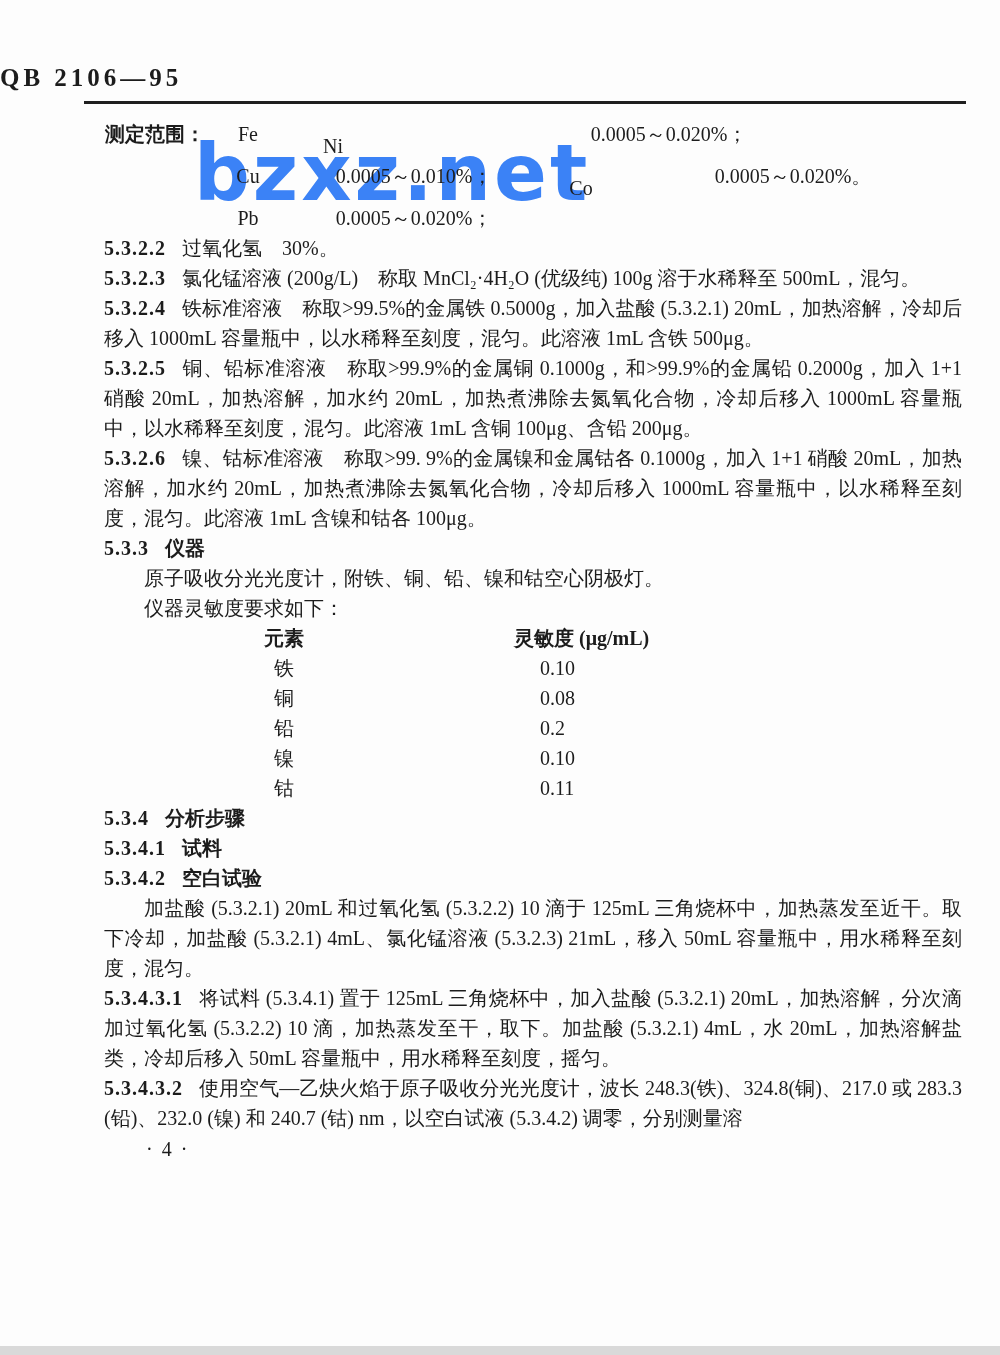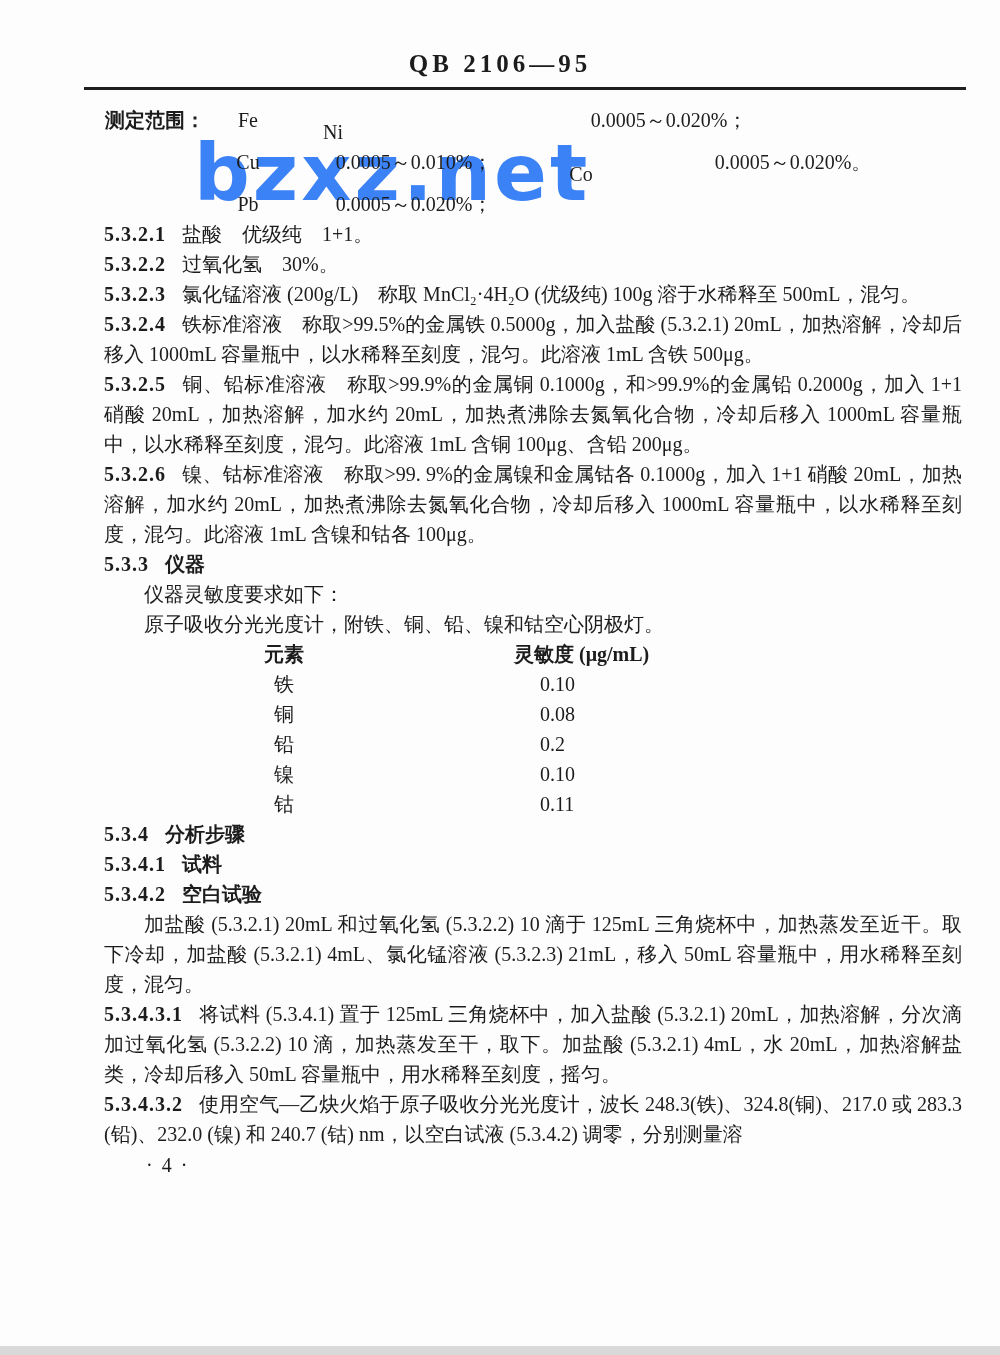--- a/index.html
+++ b/index.html
@@ -8,22 +8,22 @@
     background:#fdfdfd; overflow:hidden;
     font-family:"Liberation Serif","DejaVu Serif",serif; color:#1c1c1c;
   }
   .watermark {
     position:absolute; left:194px; top:128px; z-index:0;
     font-family:"DejaVu Sans","Liberation Sans",sans-serif;
     font-weight:bold; font-size:78px; letter-spacing:3px;
     color:#3b82f6; user-select:none;
   }
   .header {
-    position:relative; z-index:1; padding-top:50px;
-    text-align:center; font-weight:bold; font-size:25px; letter-spacing:4px;
+    position:relative; z-index:1; padding-top:64px;
+    font-weight:bold; font-size:25px; letter-spacing:4px;
   }
   .rule { position:relative; z-index:1; margin:9px 34px 0 84px; border-top:3px solid #1f1f1f; }
   .content {
     position:relative; z-index:1; padding:15px 38px 0 104px;
     font-size:20px; line-height:30px; text-align:justify;
   }
   
   .mr-row { display:flex; text-align:center; }
   .mr-label { width:102px; font-weight:bold; }
   .mr-el { width:84px; }
@@ -72,45 +72,42 @@
     </div>
     <div class="mr-row">
       <span class="mr-label"></span>
       <span class="mr-el">Pb</span>
       <span class="mr-val">0.0005～0.020%；</span>
       <span class="mr-el2"></span>
       <span class="mr-val2"></span>
     </div>
 
     <p class="para">
-      <span class="num">5.3.2.1</span><span class="txt">盐酸　优级纯　1+1。</span>
-    </p>
-    <p class="para">
       <span class="num">5.3.2.2</span><span class="txt">过氧化氢　30%。</span>
     </p>
     <p class="para">
       <span class="num">5.3.2.3</span><span class="txt">氯化锰溶液 (200g/L)　称取 MnCl₂·4H₂O (优级纯) 100g 溶于水稀释至 500mL，混匀。</span>
     </p>
     <p class="para">
       <span class="num">5.3.2.4</span><span class="txt">铁标准溶液　称取&gt;99.5%的金属铁 0.5000g，加入盐酸 (5.3.2.1) 20mL，加热溶解，冷却后移入 1000mL 容量瓶中，以水稀释至刻度，混匀。此溶液 1mL 含铁 500μg。</span>
     </p>
     <p class="para">
       <span class="num">5.3.2.5</span><span class="txt">铜、铅标准溶液　称取&gt;99.9%的金属铜 0.1000g，和&gt;99.9%的金属铅 0.2000g，加入 1+1 硝酸 20mL，加热溶解，加水约 20mL，加热煮沸除去氮氧化合物，冷却后移入 1000mL 容量瓶中，以水稀释至刻度，混匀。此溶液 1mL 含铜 100μg、含铅 200μg。</span>
     </p>
     <p class="para">
       <span class="num">5.3.2.6</span><span class="txt">镍、钴标准溶液　称取&gt;99. 9%的金属镍和金属钴各 0.1000g，加入 1+1 硝酸 20mL，加热溶解，加水约 20mL，加热煮沸除去氮氧化合物，冷却后移入 1000mL 容量瓶中，以水稀释至刻度，混匀。此溶液 1mL 含镍和钴各 100μg。</span>
     </p>
     <p class="para heading">
       <span class="num">5.3.3</span><span class="txt">仪器</span>
     </p>
     <p class="para indent">
-      <span class="txt">仪器灵敏度要求如下：</span>
+      <span class="txt">原子吸收分光光度计，附铁、铜、铅、镍和钴空心阴极灯。</span>
     </p>
     <p class="para indent">
-      <span class="txt">原子吸收分光光度计，附铁、铜、铅、镍和钴空心阴极灯。</span>
+      <span class="txt">仪器灵敏度要求如下：</span>
     </p>
 
     <div class="sens-row hdr">
       <span class="sens-el">元素</span>
       <span class="sens-hdr2">灵敏度 (μg/mL)</span>
     </div>
     <div class="sens-row">
       <span class="sens-el">铁</span>
       <span class="sens-val">0.10</span>
     </div>

